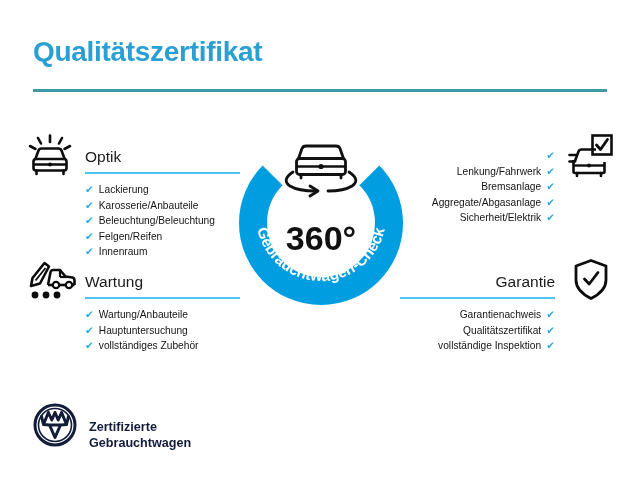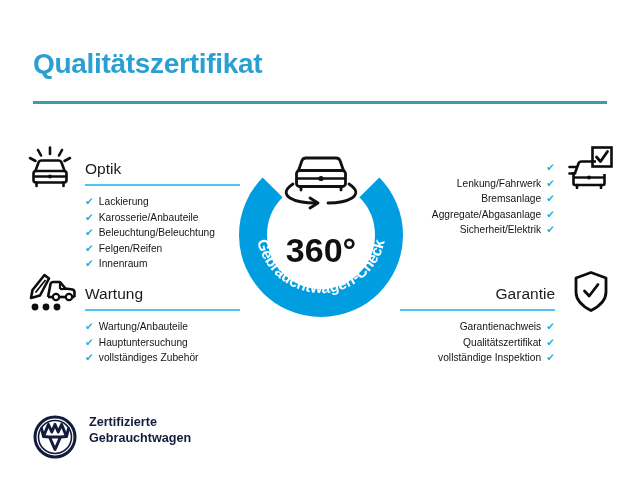--- a/index.html
+++ b/index.html
@@ -3,21 +3,21 @@
 <meta charset="utf-8">
 <style>
   html,body{margin:0;padding:0;}
   body{
     width:640px;height:480px;
     background:#ffffff;
     font-family:"Liberation Sans","DejaVu Sans",sans-serif;
     overflow:hidden;
     position:relative;
   }
-  #page{position:relative;width:640px;height:358px;background:#fff;margin-top:12px;}
+  #page{position:relative;width:640px;height:358px;background:#fff;}
 
   
   #title{
     position:absolute;left:33px;top:36px;
     font-size:28px;font-weight:bold;letter-spacing:-0.3px;
     color:#2A9FD2;white-space:nowrap;
   }
   #title-rule{
     position:absolute;left:33px;top:89px;width:574px;height:3px;
     background:#3E9AAB;
@@ -67,21 +67,21 @@
   .sec-icon{position:absolute;}
   #icon-optik{left:27px;top:134px;}
   #icon-wartung{left:27px;top:258px;}
   #icon-technik{left:566px;top:133px;}
   #icon-garantie{left:573px;top:258px;}
 
   
   #badge{position:absolute;left:238px;top:124px;width:166px;height:182px;}
 
   
-  #vw{position:absolute;left:33px;top:403px;display:flex;align-items:flex-start;}
+  #vw{position:absolute;left:33px;top:403px;display:flex;align-items:flex-end;}
   #vw-text{
     margin-left:12px;font-size:12.6px;font-weight:bold;color:#131C3A;
     line-height:15.5px;
   }
   #vw-text div{white-space:nowrap;}
 </style>
 </head>
 <body>
 
 <div id="page">

